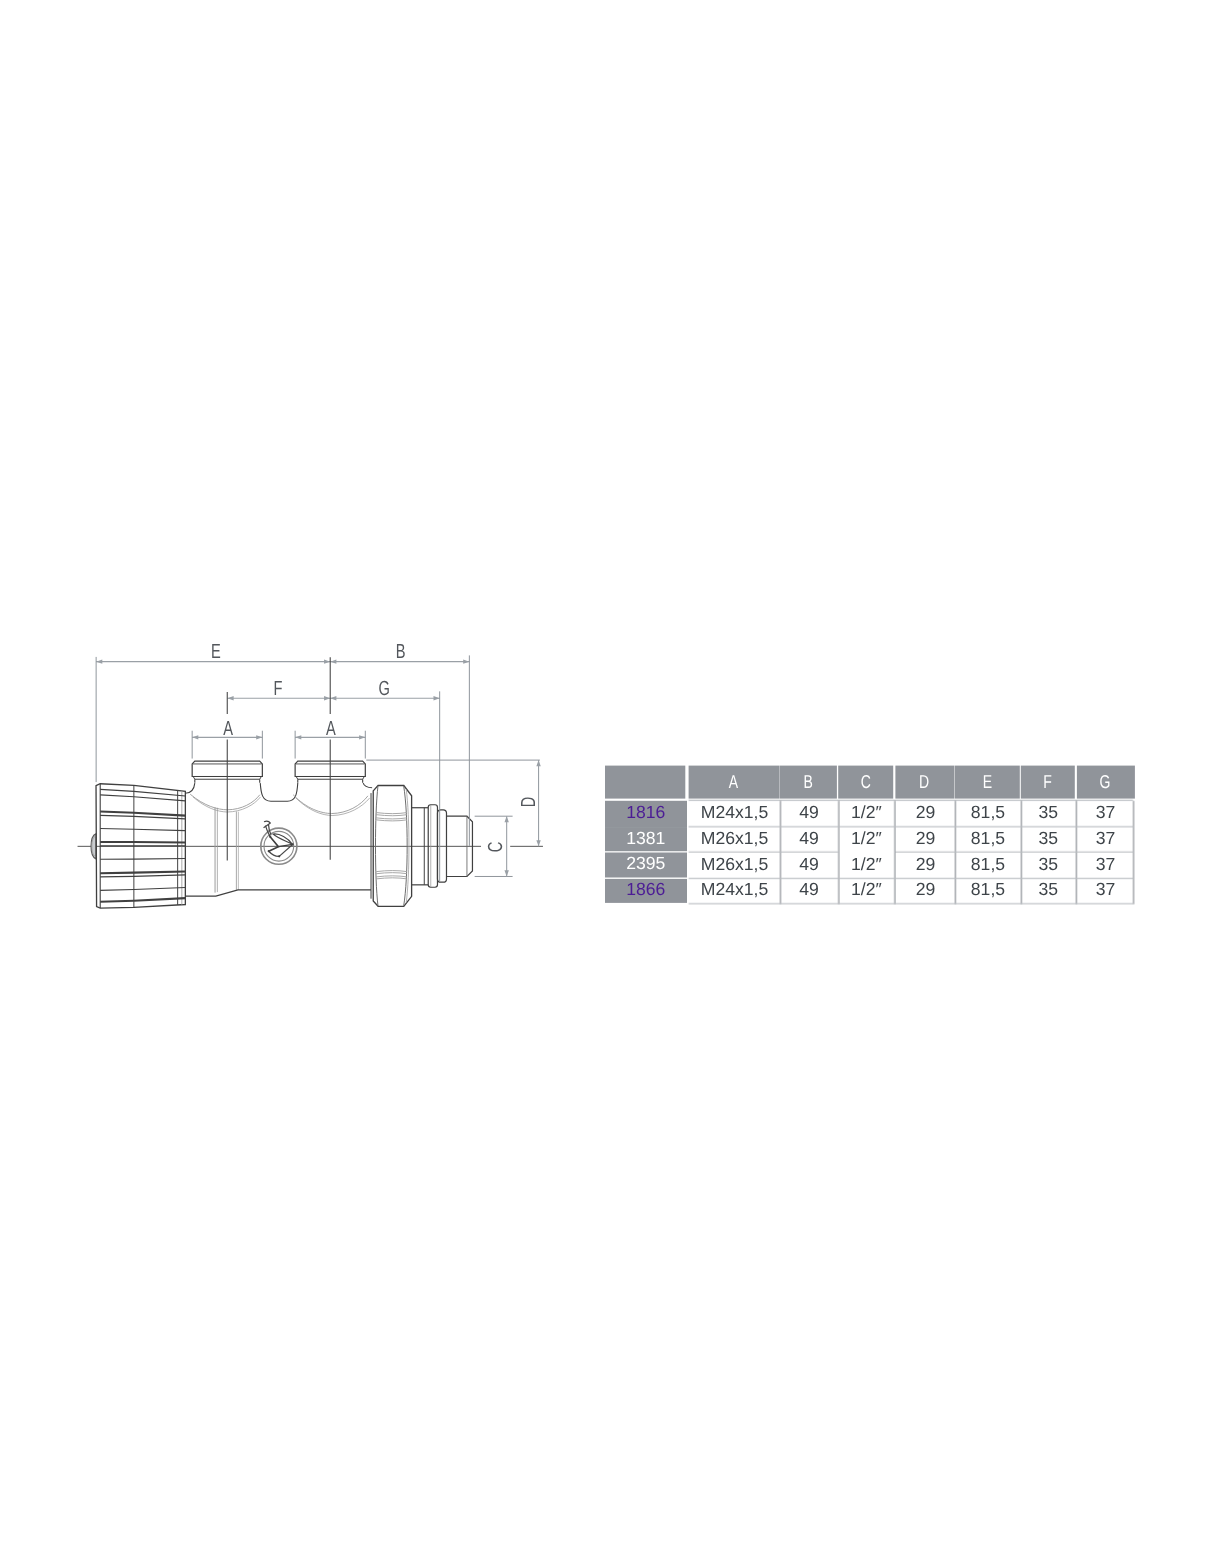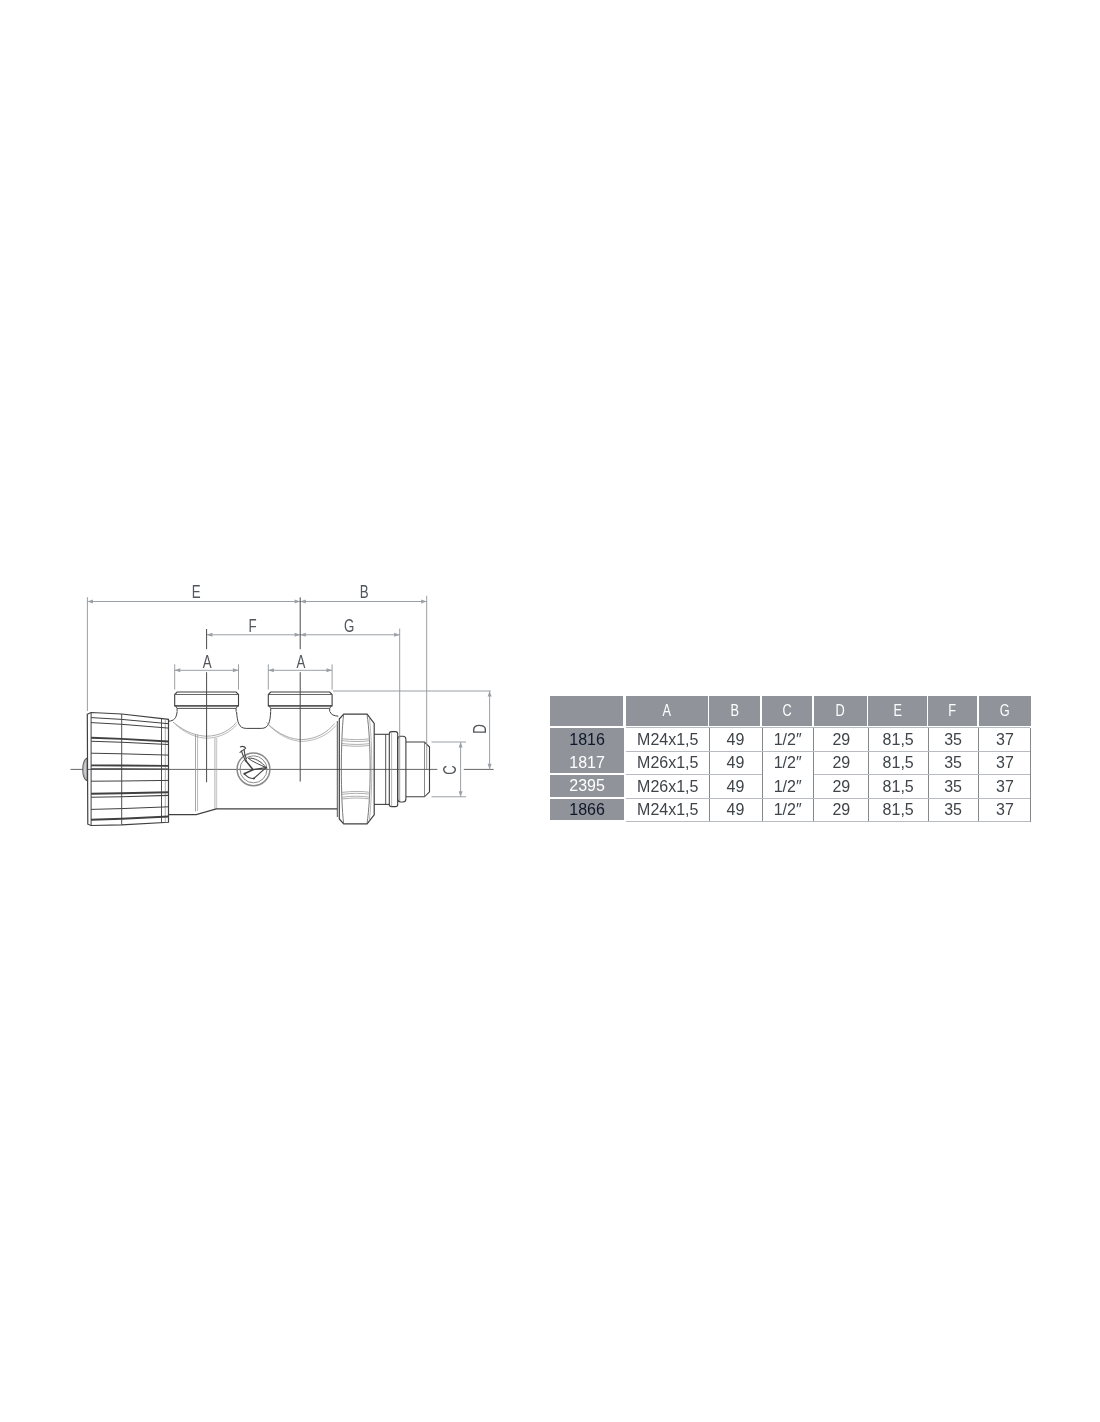--- a/index.html
+++ b/index.html
@@ -149,24 +149,24 @@
     </div>
 <div style="position:absolute;left:868.1px;top:696.3px;width:58.69999999999993px;height:30.300000000000068px;background:#90949a;color:#ffffff;font-size:17px;display:flex;align-items:center;justify-content:center;will-change:transform;">
       <span style="display:inline-block;transform:scaleX(0.75)">E</span>
     </div>
 <div style="position:absolute;left:928.4px;top:696.3px;width:48.5px;height:30.300000000000068px;background:#90949a;color:#ffffff;font-size:17px;display:flex;align-items:center;justify-content:center;will-change:transform;">
       <span style="display:inline-block;transform:scaleX(0.75)">F</span>
     </div>
 <div style="position:absolute;left:978.5px;top:696.3px;width:51.90000000000009px;height:30.300000000000068px;background:#90949a;color:#ffffff;font-size:17px;display:flex;align-items:center;justify-content:center;will-change:transform;">
       <span style="display:inline-block;transform:scaleX(0.75)">G</span>
     </div>
-<div style="position:absolute;left:550.4px;top:727.9px;width:74.20000000000005px;height:24px;background:#90949a;color:#0f172a;font-size:16px;display:flex;align-items:center;justify-content:center;will-change:transform;">1816</div>
-<div style="position:absolute;left:550.4px;top:751.6px;width:74.20000000000005px;height:21.299999999999955px;background:#90949a;color:#ffffff;font-size:16px;display:flex;align-items:center;justify-content:center;will-change:transform;">1817</div>
+<div style="position:absolute;left:550.4px;top:727.9px;width:74.20000000000005px;height:24px;background:#90949a;color:#4c1d95;font-size:16px;display:flex;align-items:center;justify-content:center;will-change:transform;">1816</div>
+<div style="position:absolute;left:550.4px;top:751.6px;width:74.20000000000005px;height:21.299999999999955px;background:#90949a;color:#ffffff;font-size:16px;display:flex;align-items:center;justify-content:center;will-change:transform;">1381</div>
 <div style="position:absolute;left:550.4px;top:775.3px;width:74.20000000000005px;height:21.5px;background:#90949a;color:#ffffff;font-size:16px;display:flex;align-items:center;justify-content:center;will-change:transform;">2395</div>
-<div style="position:absolute;left:550.4px;top:799.0px;width:74.20000000000005px;height:21.200000000000045px;background:#90949a;color:#0f172a;font-size:16px;display:flex;align-items:center;justify-content:center;will-change:transform;">1866</div>
+<div style="position:absolute;left:550.4px;top:799.0px;width:74.20000000000005px;height:21.200000000000045px;background:#90949a;color:#4c1d95;font-size:16px;display:flex;align-items:center;justify-content:center;will-change:transform;">1866</div>
 <div style="position:absolute;left:708.9px;top:727.6px;width:1px;height:94.29999999999995px;background:#83888e"></div>
 <div style="position:absolute;left:761.7px;top:727.6px;width:1px;height:94.29999999999995px;background:#83888e"></div>
 <div style="position:absolute;left:813.0px;top:727.6px;width:1px;height:94.29999999999995px;background:#83888e"></div>
 <div style="position:absolute;left:867.6px;top:727.6px;width:1px;height:94.29999999999995px;background:#83888e"></div>
 <div style="position:absolute;left:927.9px;top:727.6px;width:1px;height:94.29999999999995px;background:#83888e"></div>
 <div style="position:absolute;left:978.0px;top:727.6px;width:1px;height:94.29999999999995px;background:#83888e"></div>
 <div style="position:absolute;left:1029.9px;top:727.6px;width:1px;height:94.29999999999995px;background:#83888e"></div>
 <div style="position:absolute;left:625.9px;top:727.1px;width:404.5000000000001px;height:1px;background:#b8bcc0"></div>
 <div style="position:absolute;left:625.9px;top:750.5px;width:404.5000000000001px;height:1px;background:#b8bcc0"></div>
 <div style="position:absolute;left:625.9px;top:774.1px;width:136.30000000000007px;height:1px;background:#b8bcc0"></div>

